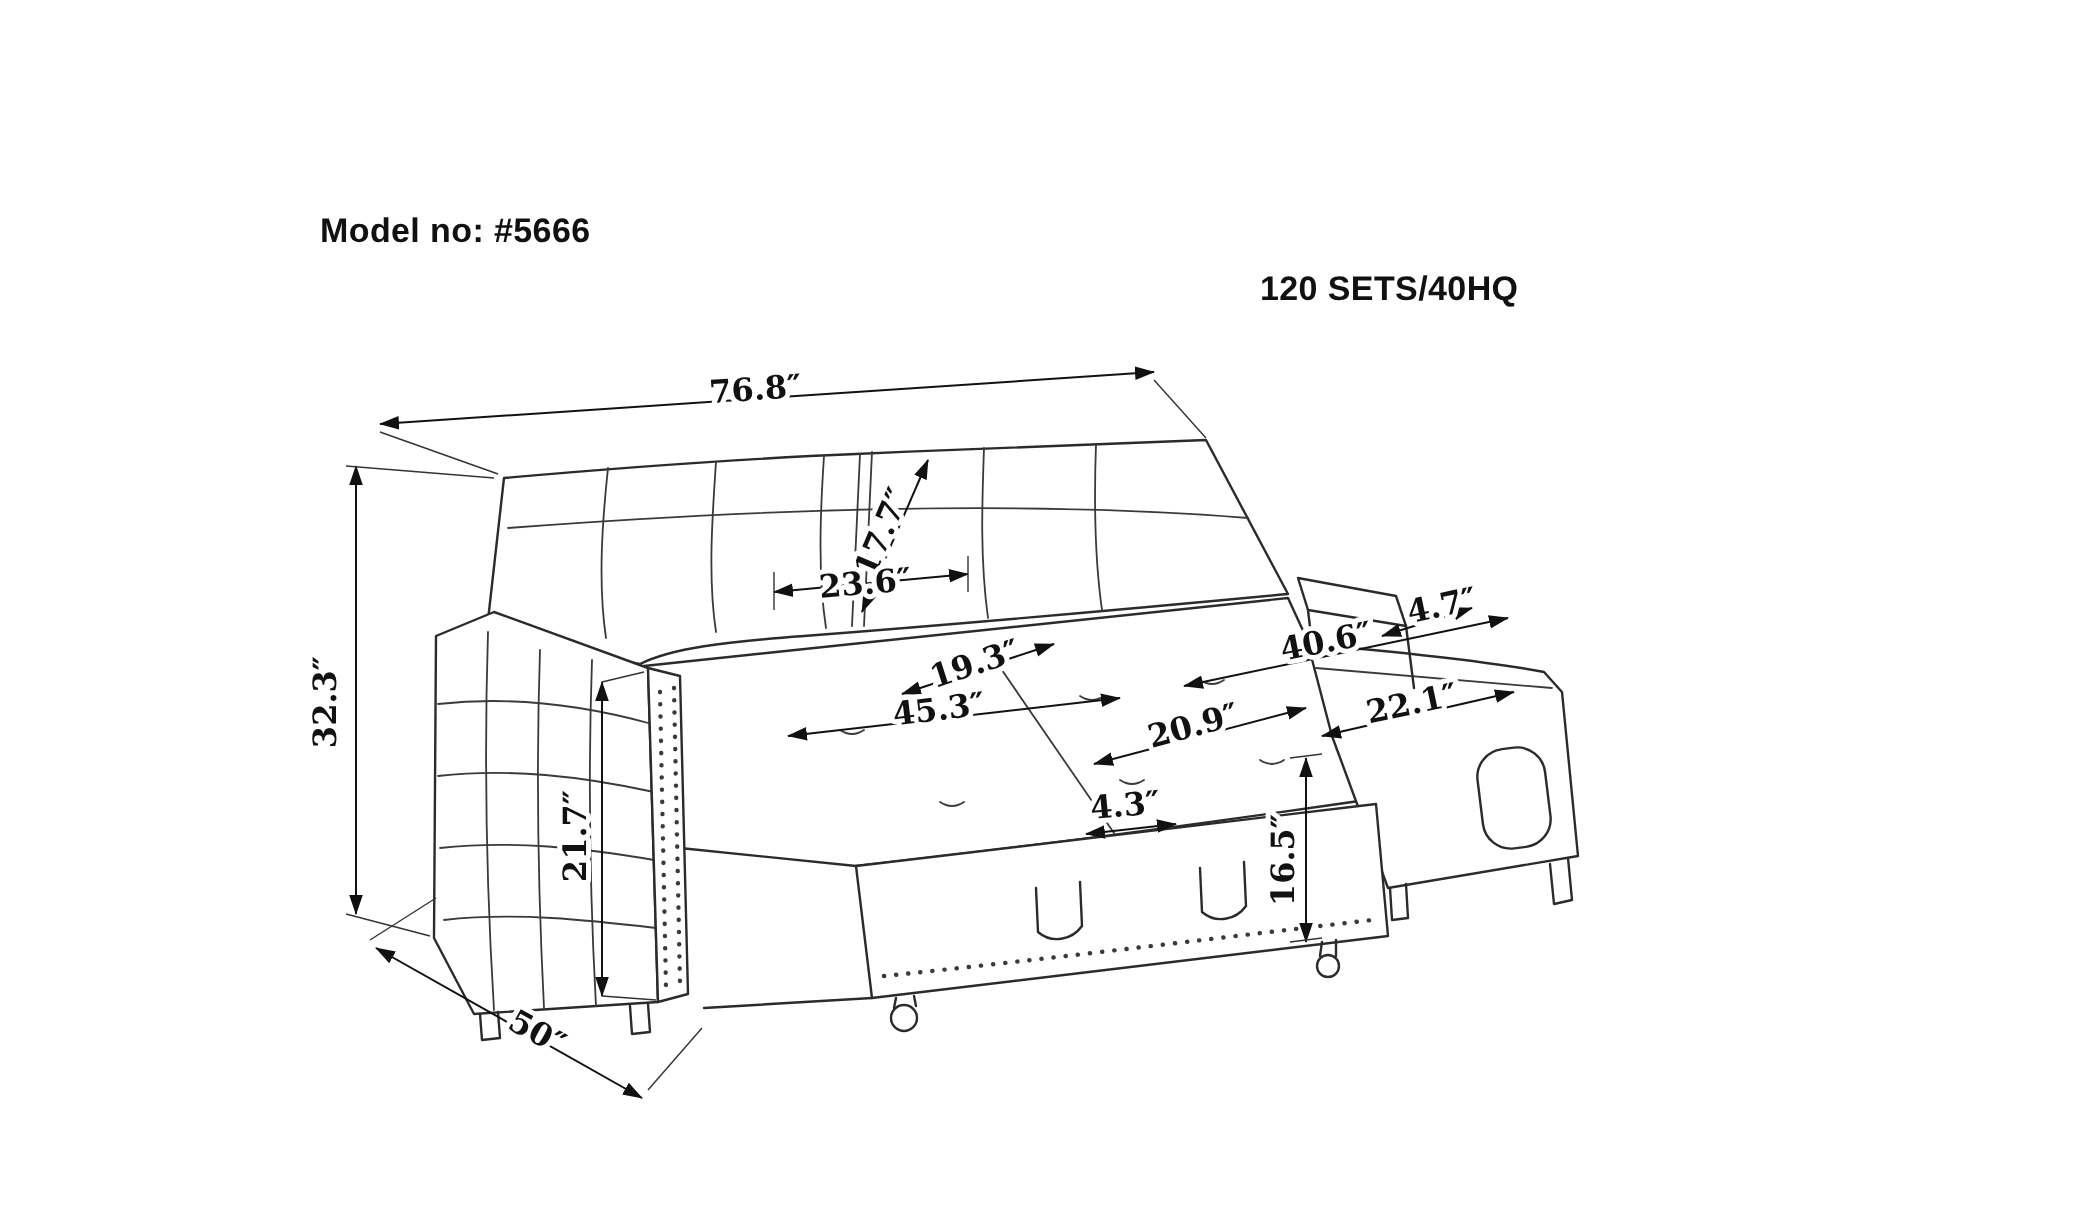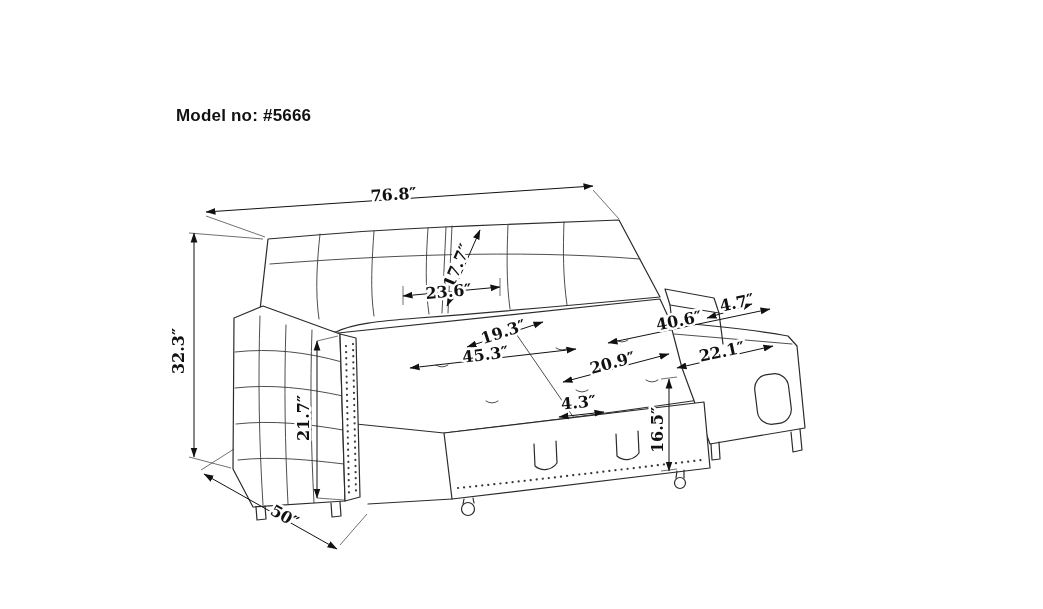--- a/index.html
+++ b/index.html
@@ -2,21 +2,20 @@
 <html><head>
 <meta charset="utf-8">
 <style>
   html,body{margin:0;padding:0;background:#ffffff;}
   #stage{
     position:relative;
     width:953px;height:609px;
     background:#ffffff;
     overflow:hidden;
     font-family:"Liberation Sans", sans-serif;
-    margin-left:16px;
   }
   .hdr{
     position:absolute;
     font-weight:bold;
     font-size:17px;
     color:#111;
     letter-spacing:.2px;
     white-space:nowrap;
   }
   #model-no{left:160px;top:106px;}
@@ -40,20 +39,21 @@
     stroke-linejoin:round;
     text-anchor:middle;
   }
 </style>
 </head>
 <body>
 
 <div id="stage">
 
   <div id="model-no" class="hdr">Model no: #5666</div>
+  <div id="container-qty" class="hdr">120 SETS/40HQ</div>
 
   <svg width="1043" height="609" viewBox="0 0 1043 609">
     <defs>
       <marker id="arr" markerWidth="11" markerHeight="8" refX="9.5" refY="4" orient="auto-start-reverse" markerUnits="userSpaceOnUse">
         <path d="M0,0.6 L10,4 L0,7.4 Z" fill="#111"></path>
       </marker>
     </defs>
 
     <g>
 

